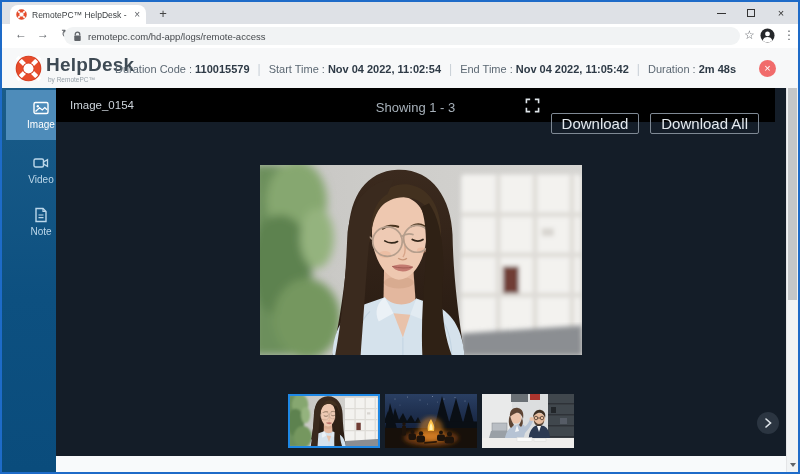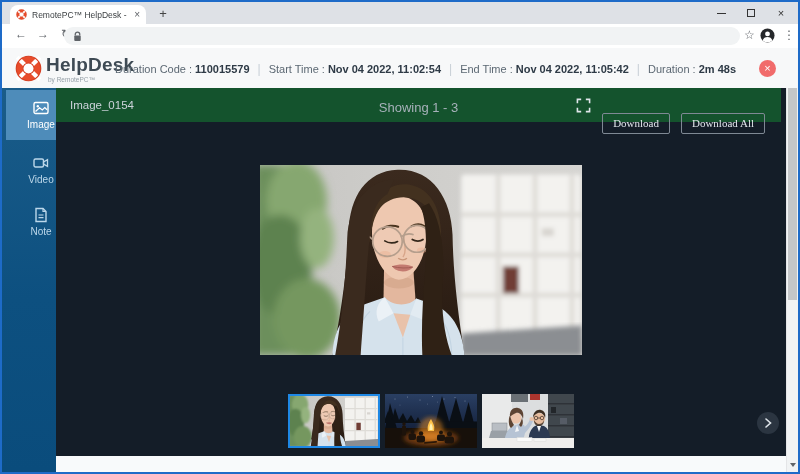--- a/index.html
+++ b/index.html
@@ -52,27 +52,27 @@
   .sideitem { position:absolute; left:4px; width:54px; display:flex; flex-direction:column;
               align-items:center; justify-content:center; gap:3px; color:#bcd7ea;padding-left:16px; }
   .sideitem svg { width:16px; height:16px; }
   .sideitem span { font-size:10px; }
   .si-image { top:2px; height:50px; background:#4e8cba; color:#fff; }
   .si-video { top:62px; height:40px; }
   .si-note  { top:114px; height:40px; }
 
   
   .viewer { position:absolute; left:54px; top:86px; right:12px; height:368px; background:#141d28; }
-  .vbar { position:absolute; left:0; top:0; right:5px; height:34px; background:#14532d; }
+  .vbar { position:absolute; left:0; top:0; right:11px; height:34px; background:#000000; }
   .imgname { position:absolute; left:14px; top:11px; font-size:11.5px; color:#ccd3da; }
   .showing { position:absolute; left:0; right:0; top:12px; text-align:center; font-size:13px; color:#a7b1ba; }
   .vctrl { position:absolute; right:16px; top:0; height:34px; display:flex; align-items:center; gap:11px; }
   .fsico { width:15px; height:15px; }
   .dlbtn { background:transparent; border:1px solid #7f8994; border-radius:2px; color:#e4e9ee;
-           font-size:11px; height:21px; padding:0 10px; font-family:Liberation Serif, serif;margin-top:36px; }
+           font-size:15px; height:21px; padding:0 10px; font-family:Liberation Sans, sans-serif;margin-top:36px; }
   .mainimg { position:absolute; left:50%; transform:translateX(-50%); top:77px; width:322px; height:190px; }
   .mainimg svg, .thumb svg { width:100%; height:100%; display:block; }
   .thumbs { position:absolute; left:232px; top:306px; display:flex; gap:5px; }
   .thumb { width:92px; height:54px; overflow:hidden; background:#000; }
   .thumb.selected { border:2px solid #1e88e5; }
   .nextbtn { position:absolute; left:701px; top:324px; width:22px; height:22px; border-radius:50%;
              background:#2b3541; display:flex; align-items:center; justify-content:center; }
 
   .bottomstrip { position:absolute; left:54px; right:12px; top:454px; height:16px; background:#f8fafb; }
 
@@ -296,20 +296,21 @@
 
   <div class="navrow">
     <span class="navico" style="left:10px">←</span>
     <span class="navico" style="left:32px">→</span>
     <span class="navico" style="left:54px;left:55px">↻</span>
     <div class="addressbar">
       <svg width="9" height="11" viewBox="0 0 10 12">
         <path d="M2.5 5 V3.6 a2.5 2.5 0 0 1 5 0 V5" fill="none" stroke="#5f6368" stroke-width="1.4"></path>
         <rect x="1.4" y="5" width="7.2" height="6" rx="1" fill="#5f6368"></rect>
       </svg>
+      <span class="url">remotepc.com/hd-app/logs/remote-access</span>
     </div>
     <span class="star">☆</span>
     <div class="avatar">
       <svg viewBox="0 0 16 16" width="15" height="15">
         <circle cx="8" cy="8" r="7.5" fill="#26282b"></circle>
         <circle cx="8" cy="6.3" r="2.6" fill="#fff"></circle>
         <path d="M2.8 13.2 C3.6 10.6 5.6 9.5 8 9.5 C10.4 9.5 12.4 10.6 13.2 13.2 A7.5 7.5 0 0 1 2.8 13.2 Z" fill="#fff"></path>
       </svg>
     </div>
     <span class="dots">⋮</span>

